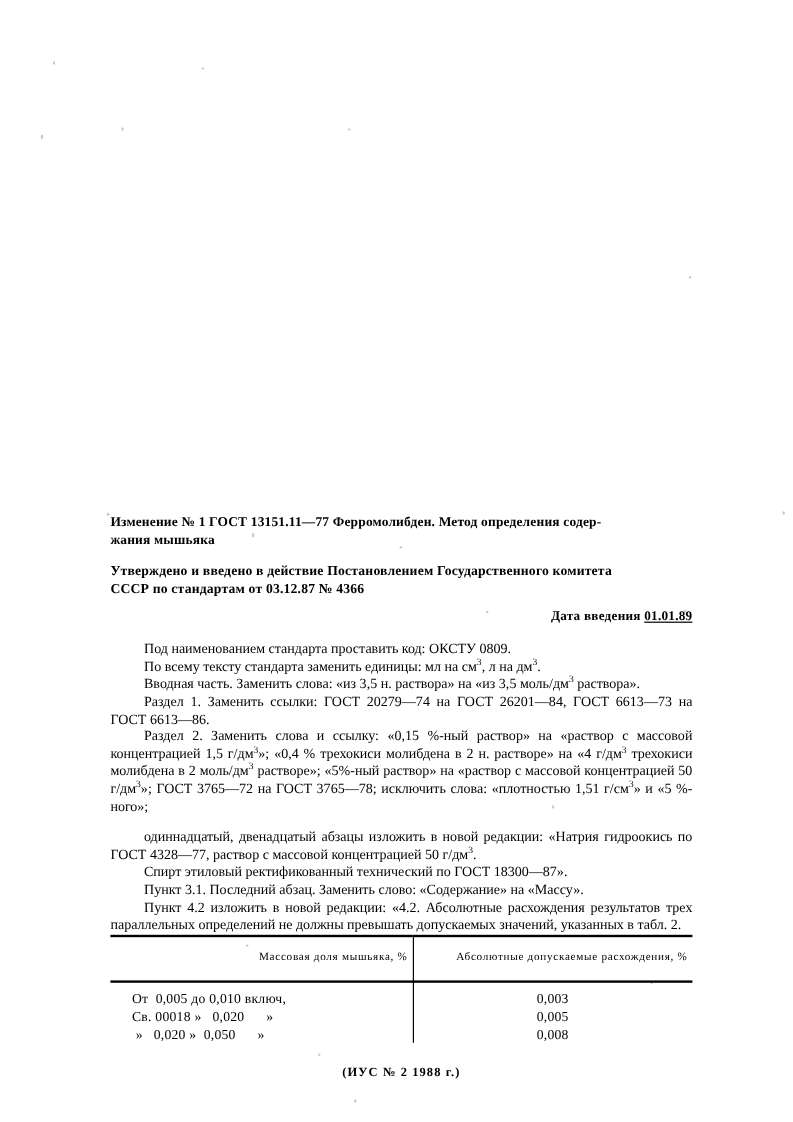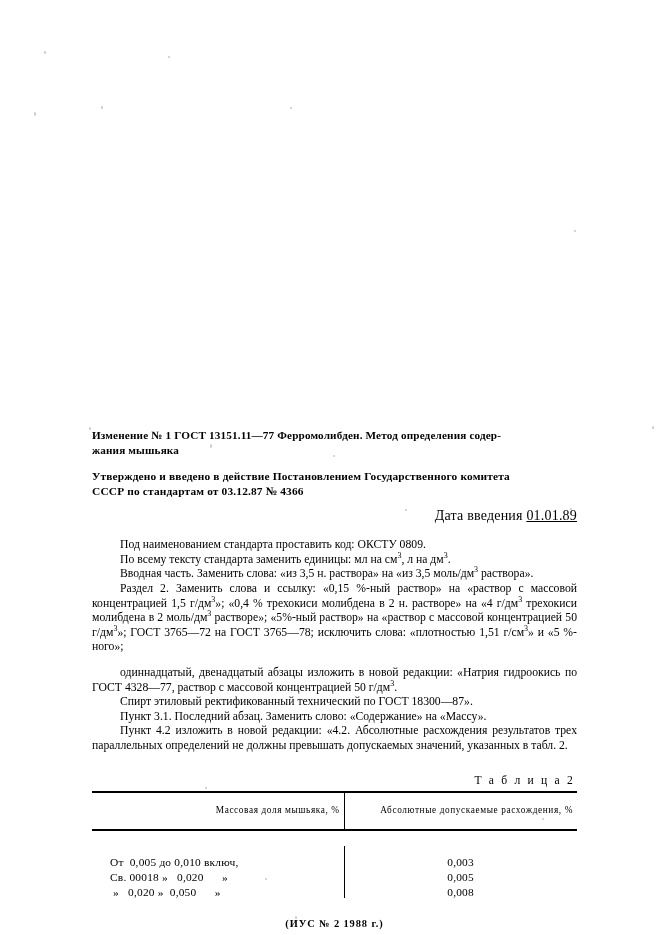--- a/index.html
+++ b/index.html
@@ -40,22 +40,22 @@
     margin: 0;
   }
   .approval {
     font-weight: bold;
     font-size: 11.4px;
     line-height: 14.6px;
     letter-spacing: .15px;
     margin: 12px 0 0 0;
   }
   .intro-date {
-    font-weight: normal;
-    font-size: 14px;
+    font-weight: bold;
+    font-size: 11px;
     letter-spacing: .2px;
     text-align: right;
     margin: 10px 0 0 0;
   }
   .intro-date .date-val {
     text-decoration: underline;
   }
   .body-block {
     margin-top: 14px;
     font-size: 11.7px;
@@ -101,21 +101,21 @@
   .tbl th {
     font-weight: normal;
     padding: 12px 4px 14px 4px;
     text-align: right;
     letter-spacing: .6px;
   }
   .tbl th.left-col { width: 52%; }
   .tbl th.right-col { border-left: 1.6px solid #000; }
   .rows {
     position: relative;
-    margin-top: 24px;
+    margin-top: 7px;
     font-size: 11.4px;
     line-height: 15.2px;
   }
   .rows .divider {
     position: absolute;
     left: 52%;
     top: -9px;
     bottom: 2px;
     width: 0;
     border-left: 1.6px solid #000;
@@ -184,34 +184,34 @@
     </div>
 
     <div class="body-block">
 
       <p class="para"><span>Под наименованием стандарта проставить код: ОКСТУ 0809.</span></p>
 
       <p class="para"><span>По всему тексту стандарта заменить единицы: мл на см</span><sup>3</sup><span>, л на дм</span><sup>3</sup><span>.</span></p>
 
       <p class="para"><span>Вводная часть. Заменить слова: «из 3,5 н. раствора» на «из 3,5 моль/дм</span><sup>3</sup><span> раствора».</span></p>
 
+      <p class="para"><span>Раздел 1. Заменить ссылки: ГОСТ 20279—74 на ГОСТ   26201—84, ГОСТ 6613—73 на ГОСТ 6613—86.</span></p>
 
       <p class="para"><span>Раздел 2. Заменить слова и ссылку: «0,15 %-ный раствор» на «раствор с массовой концентрацией 1,5 г/дм</span><sup>3</sup><span>»; «0,4 %  трехокиси молибдена в 2 н. растворе» на «4 г/дм</span><sup>3</sup><span> трехокиси молибдена в 2 моль/дм</span><sup>3</sup><span> растворе»; «5%-ный раствор» на «раствор с массовой концентрацией 50 г/дм</span><sup>3</sup><span>»; ГОСТ 3765—72 на ГОСТ 3765—78; исключить слова: «плотностью 1,51 г/см</span><sup>3</sup><span>» и «5 %-ного»;</span></p>
 
       <p class="para gap"><span>одиннадцатый, двенадцатый абзацы изложить в новой редакции:   «Натрия гидроокись по ГОСТ 4328—77, раствор с массовой концентрацией 50 г/дм</span><sup>3</sup><span>.</span></p>
 
       <p class="para"><span>Спирт этиловый ректификованный технический по ГОСТ 18300—87».</span></p>
 
       <p class="para"><span>Пункт 3.1. Последний абзац. Заменить слово: «Содержание» на «Массу».</span></p>
 
       <p class="para"><span>Пункт 4.2 изложить в новой редакции: «4.2. Абсолютные расхождения результатов трех параллельных определений не должны превышать  допускаемых значений, указанных в табл. 2.</span></p>
 
     </div>
 
-    <div class="tbl-caption">Т а б л и ц а 2</div>
 
     <table class="tbl">
       <tbody>
           <tr class="rule-top">
             <td colspan="2"></td>
           </tr>
       <tr>
         <th class="left-col">Массовая доля мышьяка, %</th>
         <th class="right-col">Абсолютные допускаемые расхождения, %</th>
       </tr>

